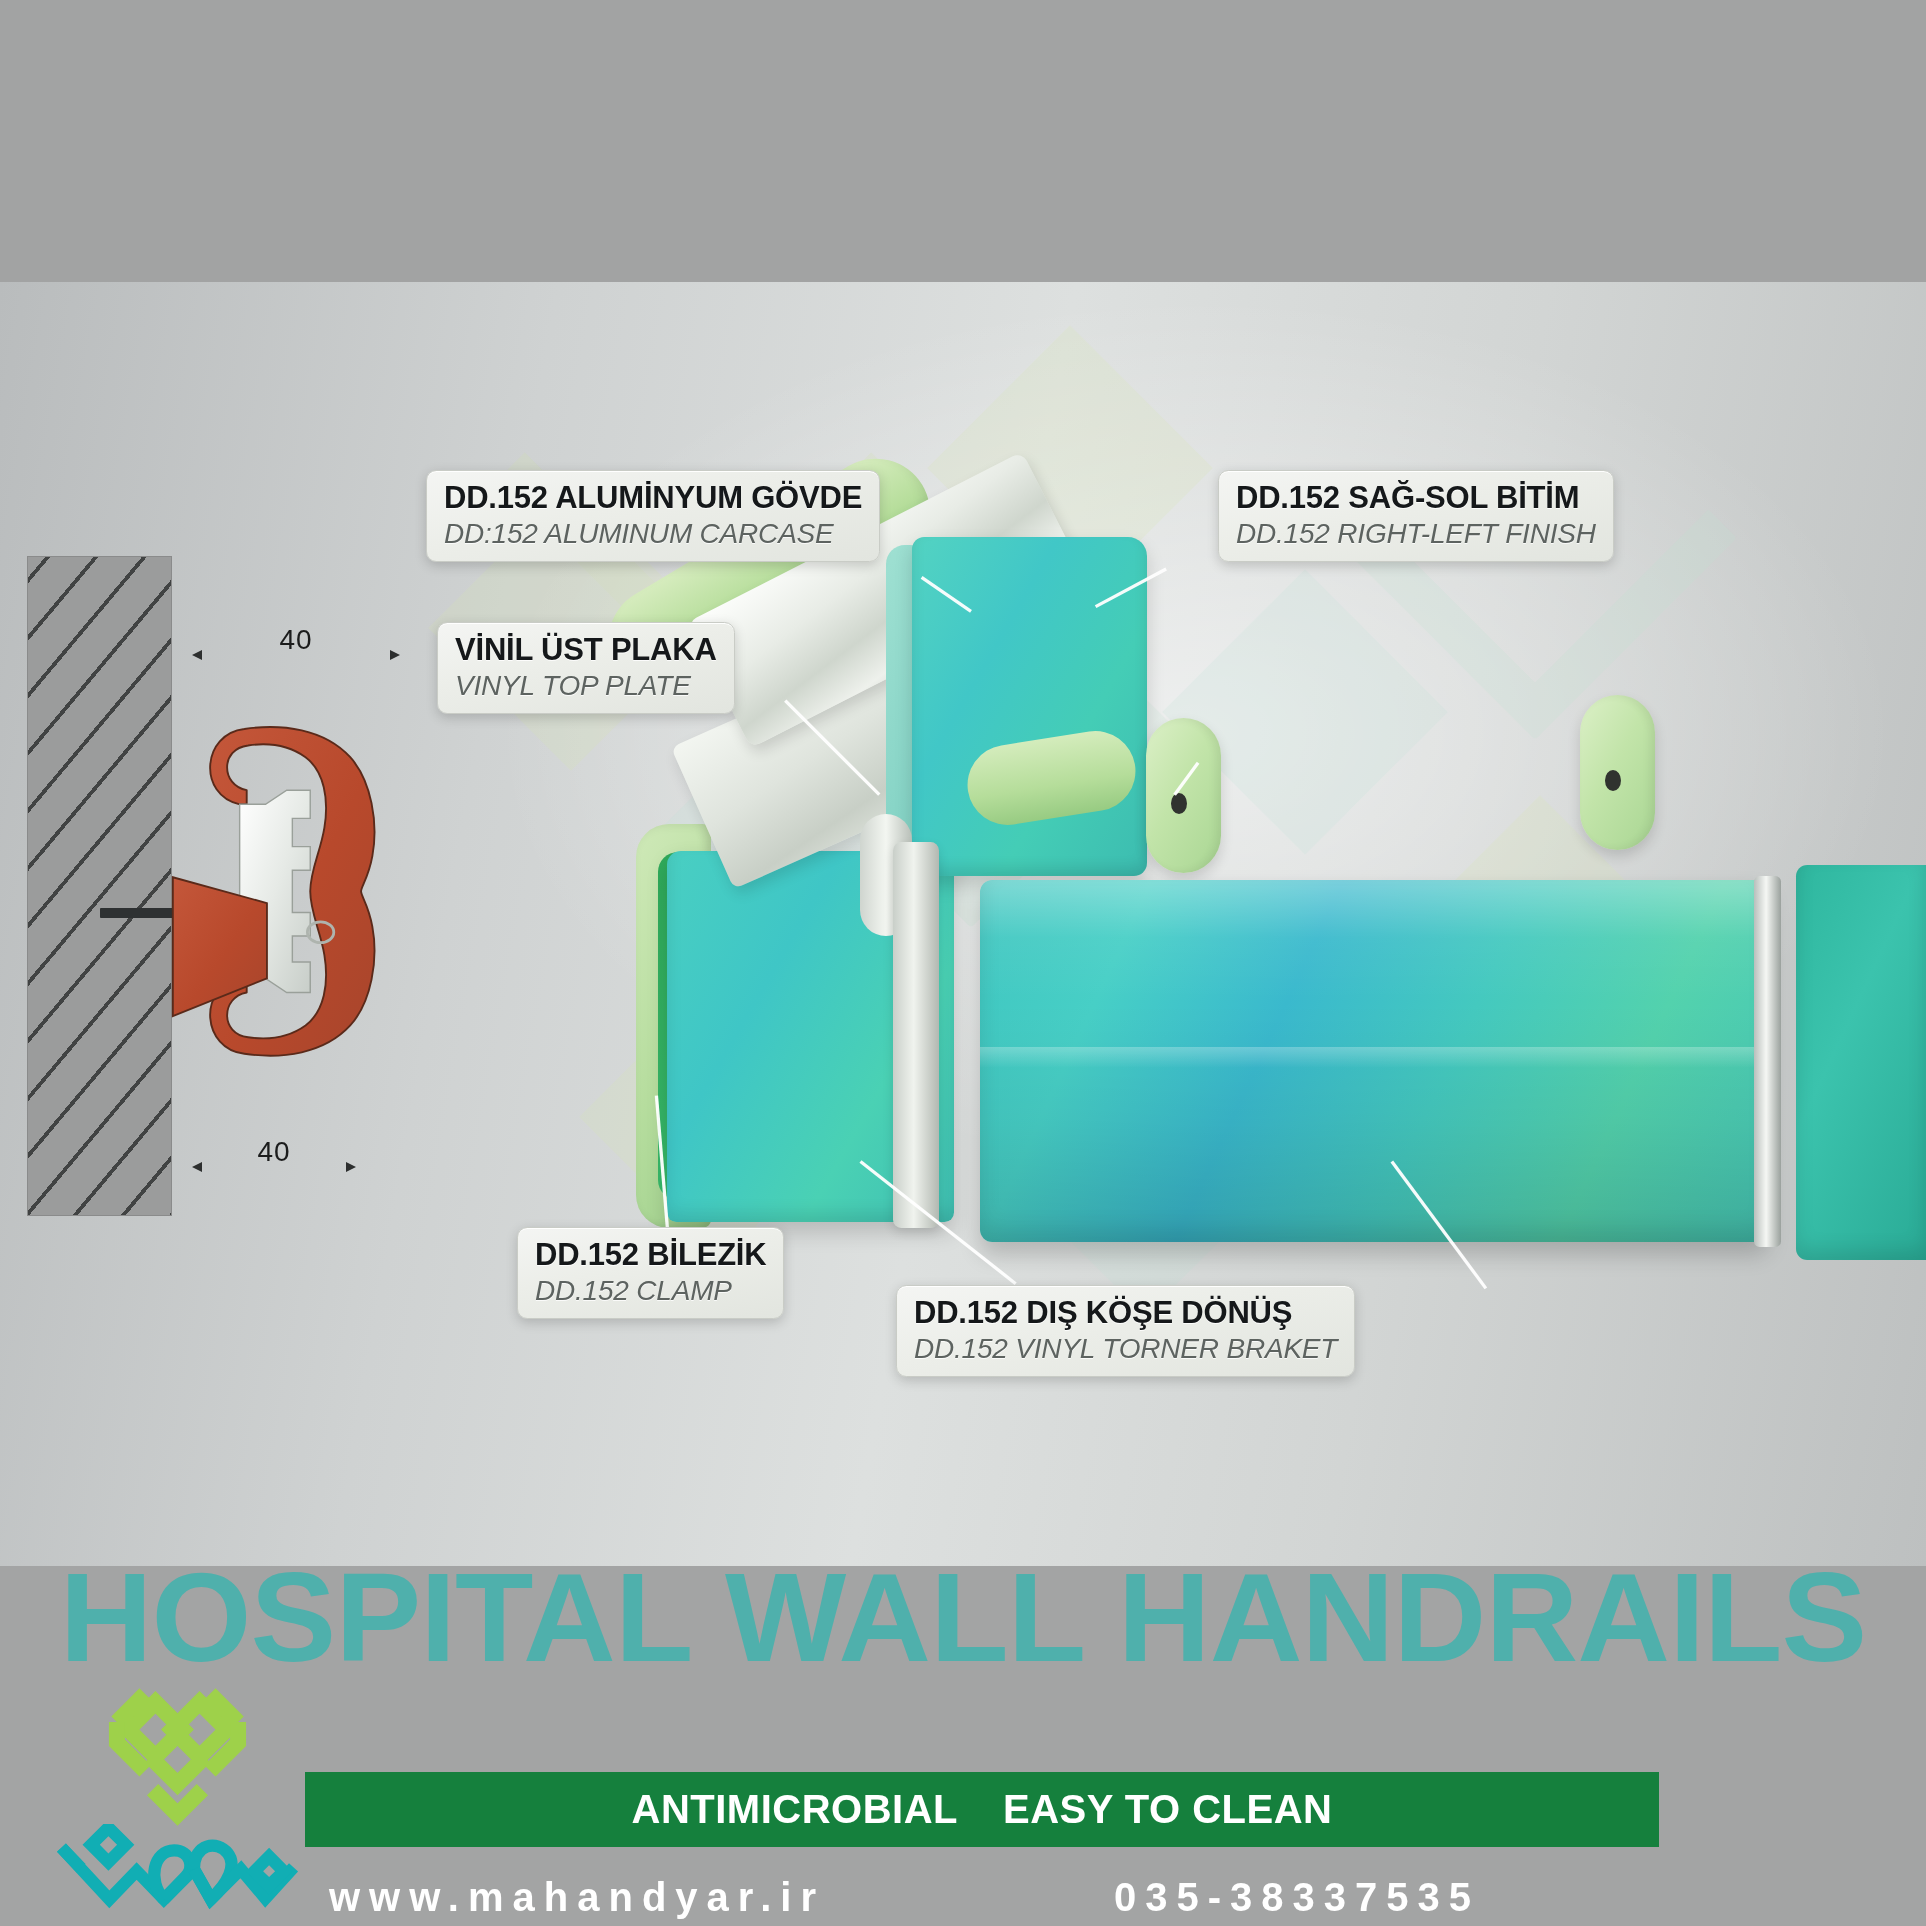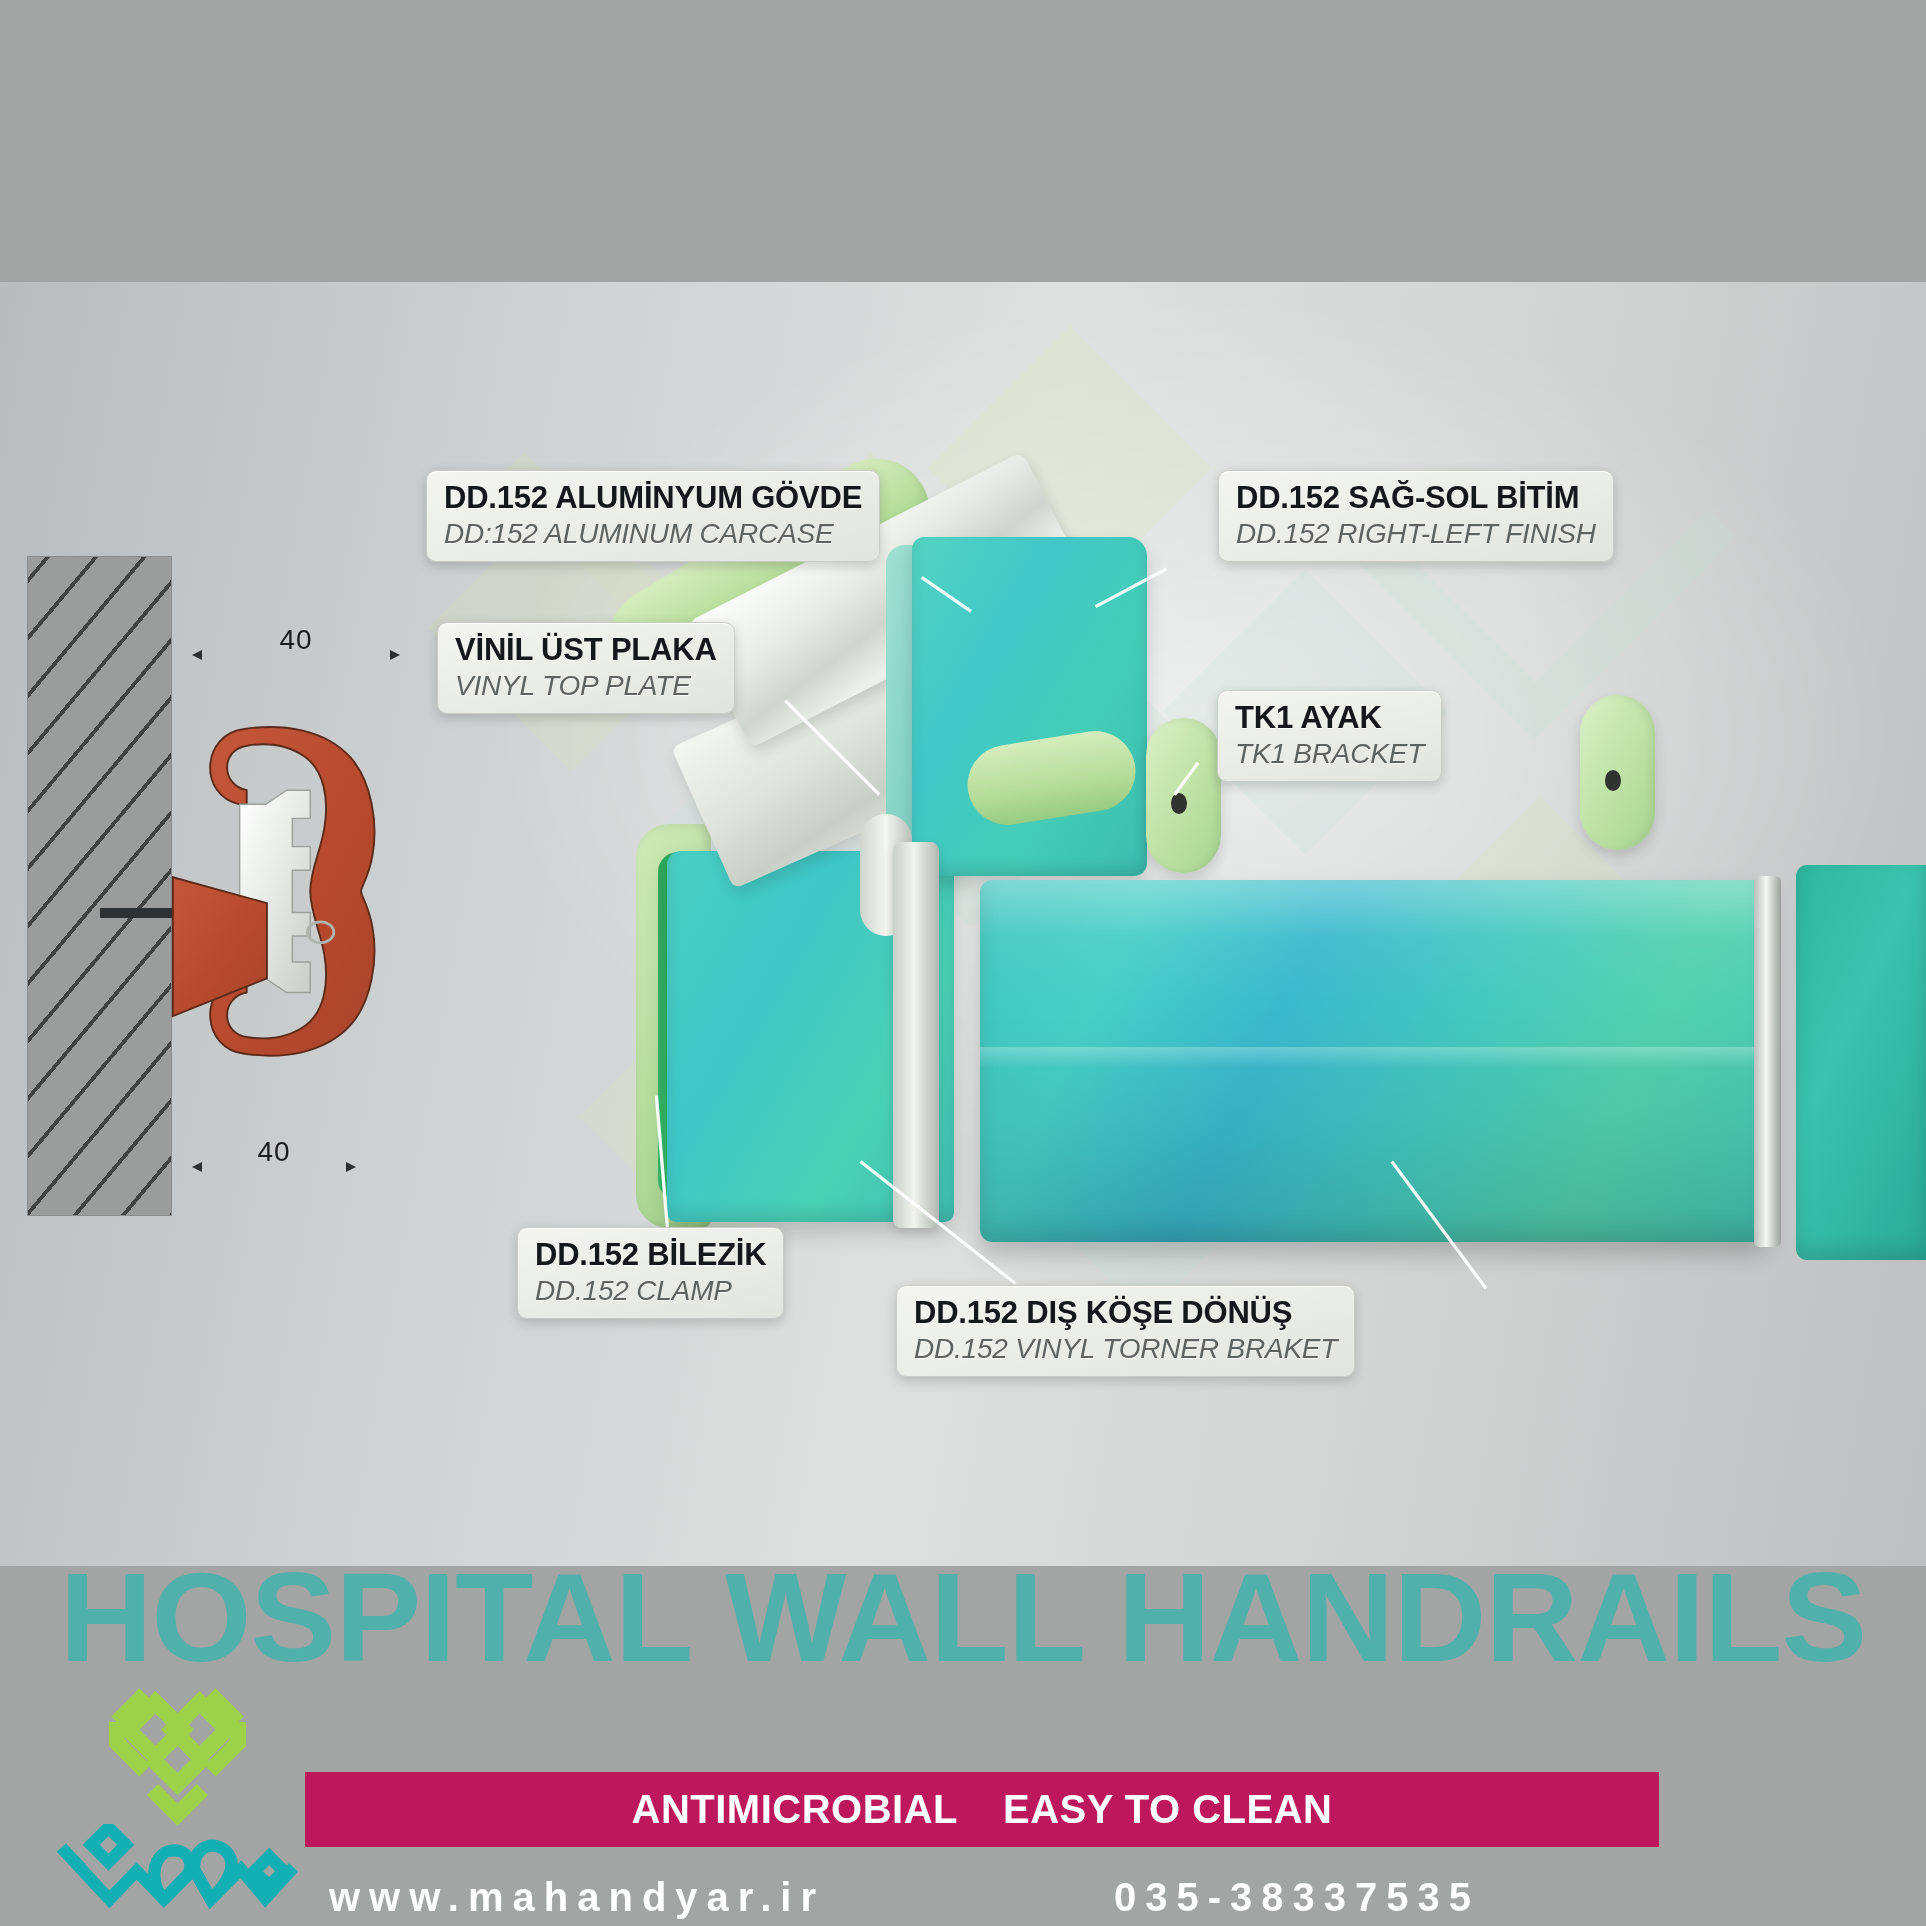--- a/index.html
+++ b/index.html
@@ -102,21 +102,21 @@
     box-shadow:0 4.7px 10.3px rgba(0,0,0,.12);}
   .clamp-disc2{position:absolute;left:860px;top:814px;width:52px;height:122px;border-radius:28px;
     background:linear-gradient(90deg,#cfd5cf,#f3f6f1 50%,#b8bfb8);}
   .ring{position:absolute;left:1754px;top:876px;width:27px;height:371px;border-radius:5.6px;
     background:linear-gradient(90deg,#b9bfbc,#f5f7f4 45%,#9aa19d);}
 
   
   .headline{position:absolute;left:0;top:1555px;width:1926px;text-align:center;
     font-size:126px;font-weight:bold;color:#4fb0ac;letter-spacing:-0.9px;line-height:1;
     transform:scaleX(1.02);}
-  .pillbar{position:absolute;left:305px;top:1772px;width:1354px;height:75px;background:#be185d;}
+  .pillbar{position:absolute;left:305px;top:1772px;width:1354px;height:75px;background:#15803d;}
   .pillbar .txt{position:absolute;inset:0;display:flex;align-items:center;justify-content:center;gap:45px;
     color:#ffffff;font-size:40px;font-weight:bold;letter-spacing:0.5px;}
   .url{position:absolute;left:329px;top:1875px;color:#fff;font-size:40px;font-weight:bold;letter-spacing:9px;}
   .phone{position:absolute;left:1114px;top:1875px;color:#fff;font-size:40px;font-weight:bold;letter-spacing:9px;}
 
   .logo-green{position:absolute;left:100px;top:1677px;width:155px;height:162px;}
   .logo-teal{position:absolute;left:53px;top:1824px;width:249px;height:106px;}
 </style>
 </head>
 <body>
@@ -229,24 +229,20 @@
   <div class="callout" style="left:1218px;top:470px;">
     <div class="tr">DD.152 SAĞ-SOL BİTİM</div>
     <div class="en">DD.152 RIGHT-LEFT FINISH</div>
   </div>
 
   <div class="callout" style="left:437px;top:622px;">
     <div class="tr">VİNİL ÜST PLAKA</div>
     <div class="en">VINYL TOP PLATE</div>
   </div>
 
-  <div class="callout" style="left:1217px;top:690px;">
-    <div class="tr">TK1 AYAK</div>
-    <div class="en">TK1 BRACKET</div>
-  </div>
 
   <div class="callout" style="left:517px;top:1227px;">
     <div class="tr">DD.152 BİLEZİK</div>
     <div class="en">DD.152 CLAMP</div>
   </div>
 
   <div class="callout" style="left:896px;top:1285px;">
     <div class="tr">DD.152 DIŞ KÖŞE DÖNÜŞ</div>
     <div class="en">DD.152 VINYL  TORNER BRAKET</div>
   </div>

